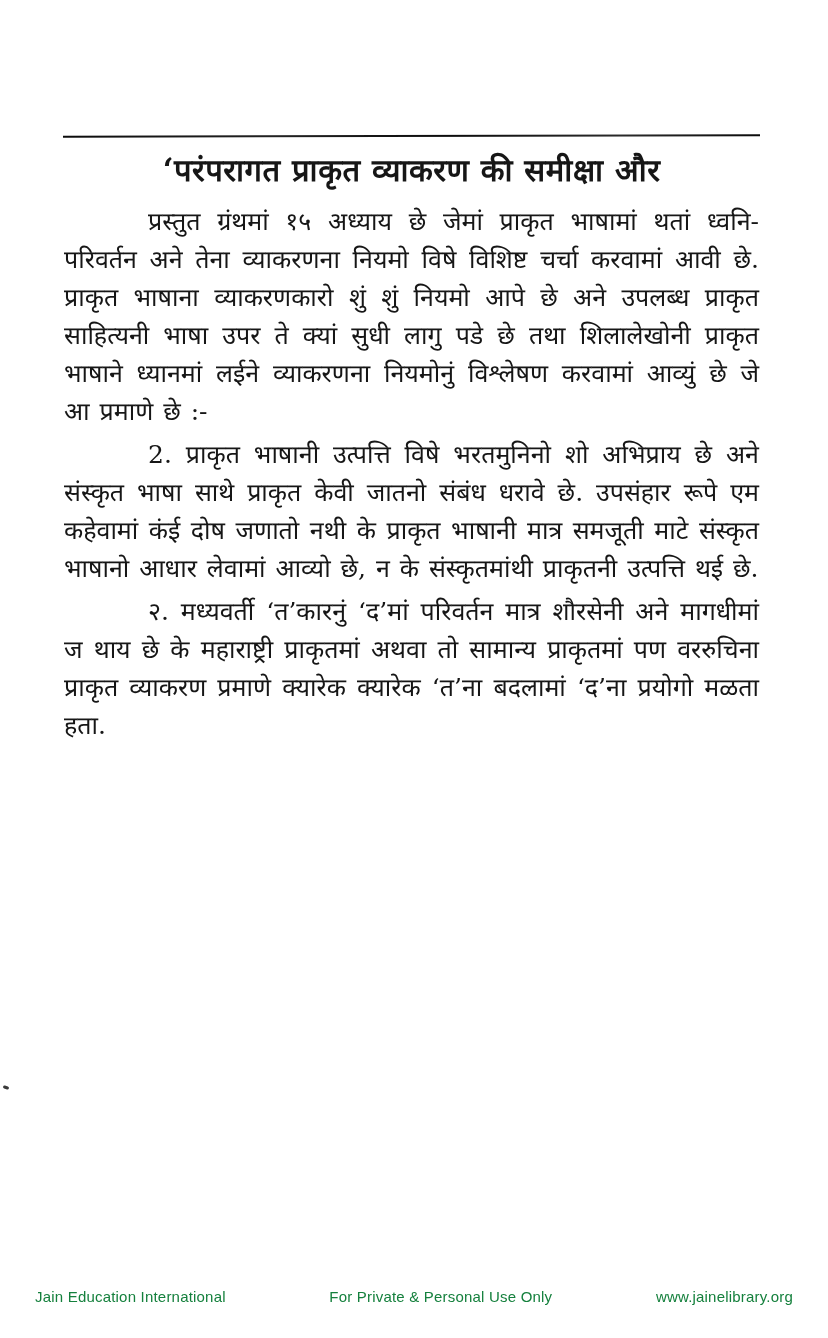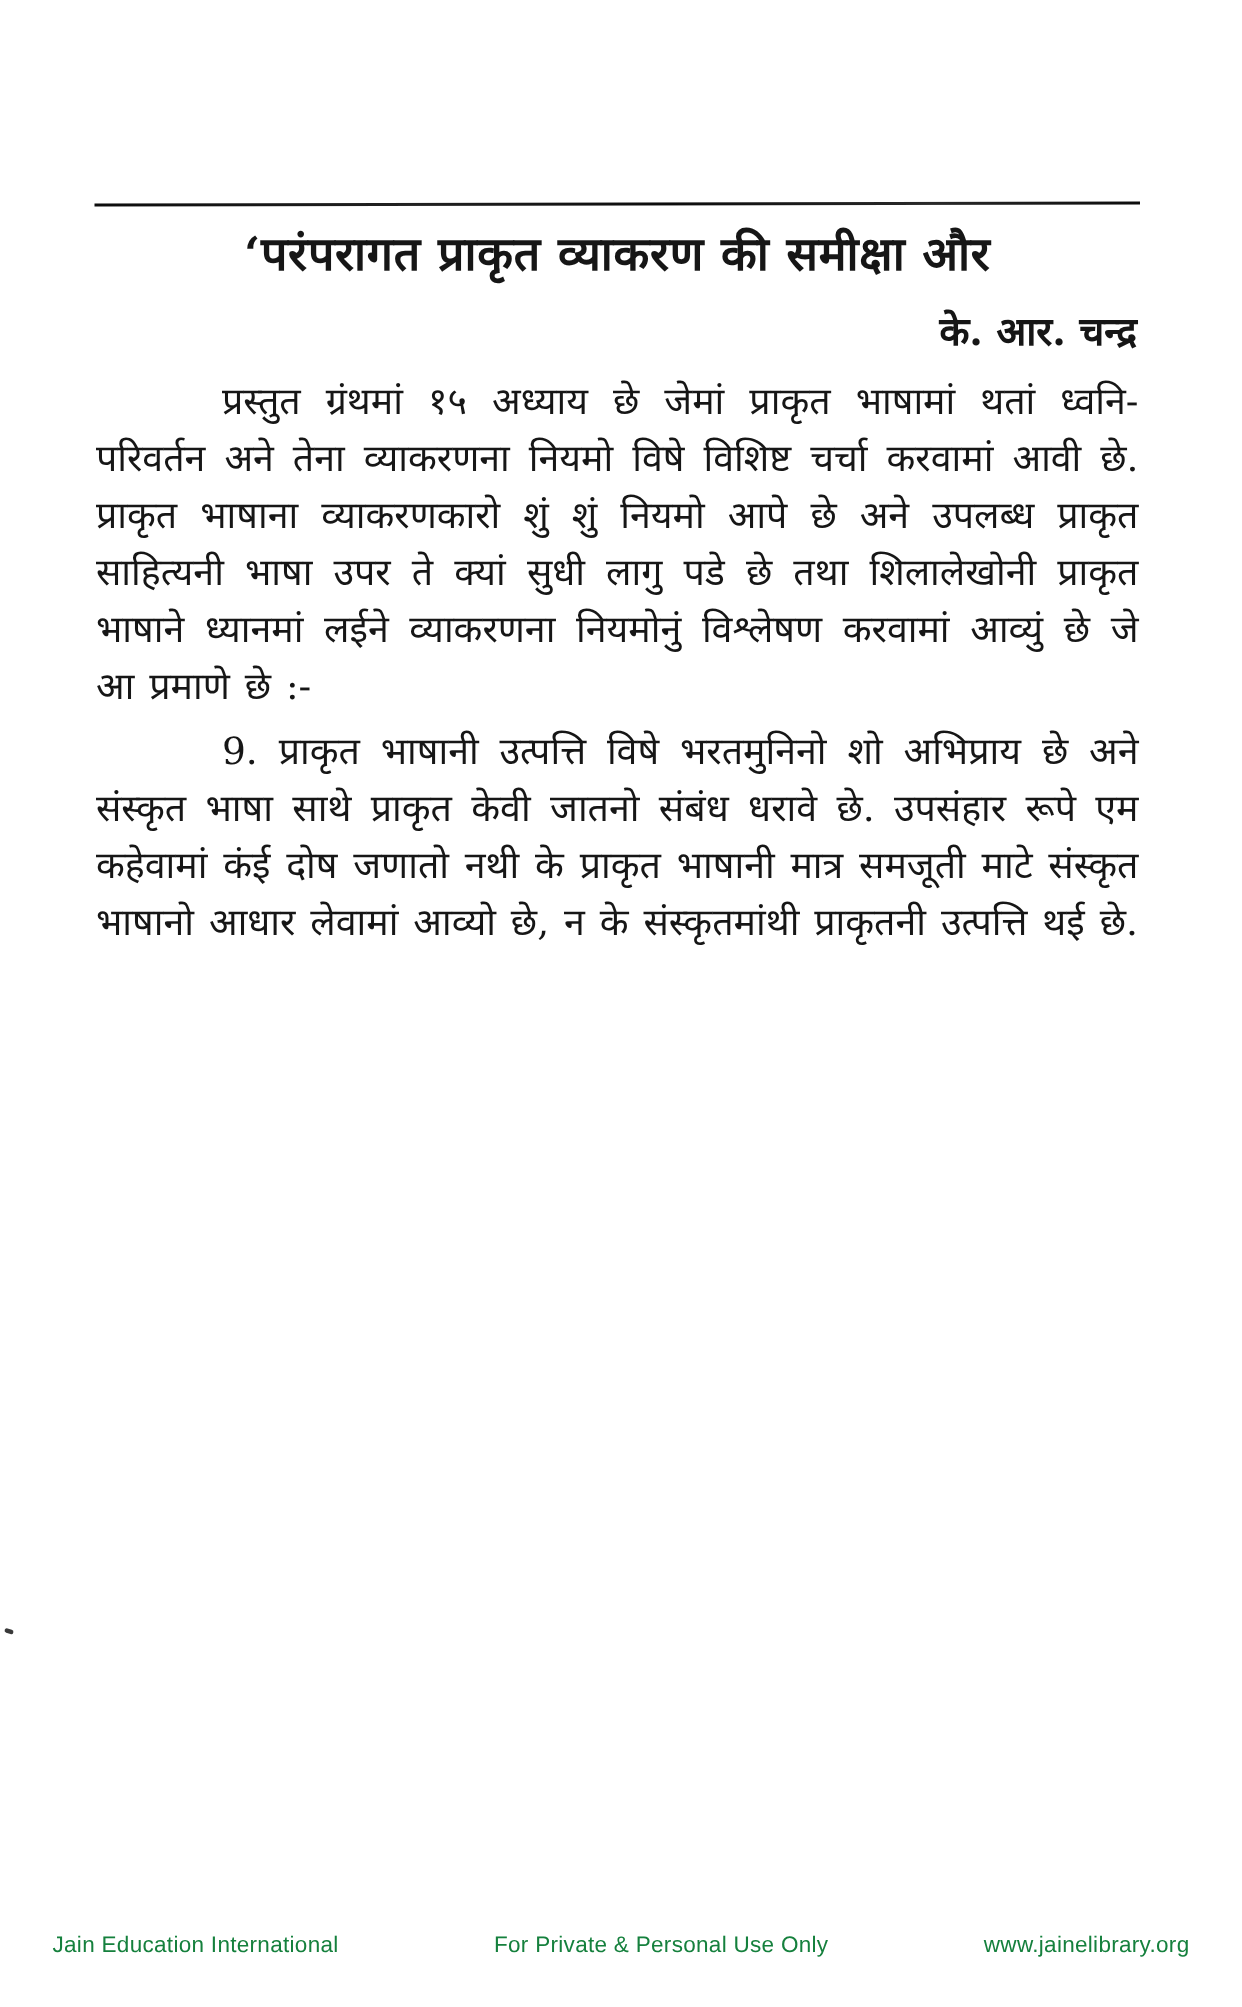--- a/index.html
+++ b/index.html
@@ -87,25 +87,25 @@
 <div class="page">
 
   <div class="content">
 
     <div class="top-rule"></div>
 
     <h1 class="title">
       <span>‘परंपरागत प्राकृत व्याकरण की समीक्षा और</span><br>
     </h1>
 
-    <div class="author">के. आर. चन्द्र</div>
 
     <div class="body-text">
       <p>प्रस्तुत ग्रंथमां १५ अध्याय छे जेमां प्राकृत भाषामां थतां ध्वनि-परिवर्तन अने तेना व्याकरणना नियमो विषे विशिष्ट चर्चा करवामां आवी छे. प्राकृत भाषाना व्याकरणकारो शुं शुं नियमो आपे छे अने उपलब्ध प्राकृत साहित्यनी भाषा उपर ते क्यां सुधी लागु पडे छे तथा शिलालेखोनी प्राकृत भाषाने ध्यानमां लईने व्याकरणना नियमोनुं विश्लेषण करवामां आव्युं छे जे आ प्रमाणे छे :-</p>
-      <p>9. प्राकृत भाषानी उत्पत्ति विषे भरतमुनिनो शो अभिप्राय छे अने संस्कृत भाषा साथे प्राकृत केवी जातनो संबंध धरावे छे. उपसंहार रूपे एम कहेवामां कंई दोष जणातो नथी के प्राकृत भाषानी मात्र समजूती माटे संस्कृत भाषानो आधार लेवामां आव्यो छे, न के संस्कृतमांथी प्राकृतनी उत्पत्ति थई छे.</p>
+      <p>2. प्राकृत भाषानी उत्पत्ति विषे भरतमुनिनो शो अभिप्राय छे अने संस्कृत भाषा साथे प्राकृत केवी जातनो संबंध धरावे छे. उपसंहार रूपे एम कहेवामां कंई दोष जणातो नथी के प्राकृत भाषानी मात्र समजूती माटे संस्कृत भाषानो आधार लेवामां आव्यो छे, न के संस्कृतमांथी प्राकृतनी उत्पत्ति थई छे.</p>
+      <p>२. मध्यवर्ती ‘त’कारनुं ‘द’मां परिवर्तन मात्र शौरसेनी अने मागधीमां ज थाय छे के महाराष्ट्री प्राकृतमां अथवा तो सामान्य प्राकृतमां पण वररुचिना प्राकृत व्याकरण प्रमाणे क्यारेक क्यारेक ‘त’ना बदलामां ‘द’ना प्रयोगो मळता हता.</p>
     </div>
 
   </div>
 
   <div class="artifact-mark"></div>
 
   <div class="footer">
     <span>Jain Education International</span>
     <span>For Private &amp; Personal Use Only</span>
     <span>www.jainelibrary.org</span>

